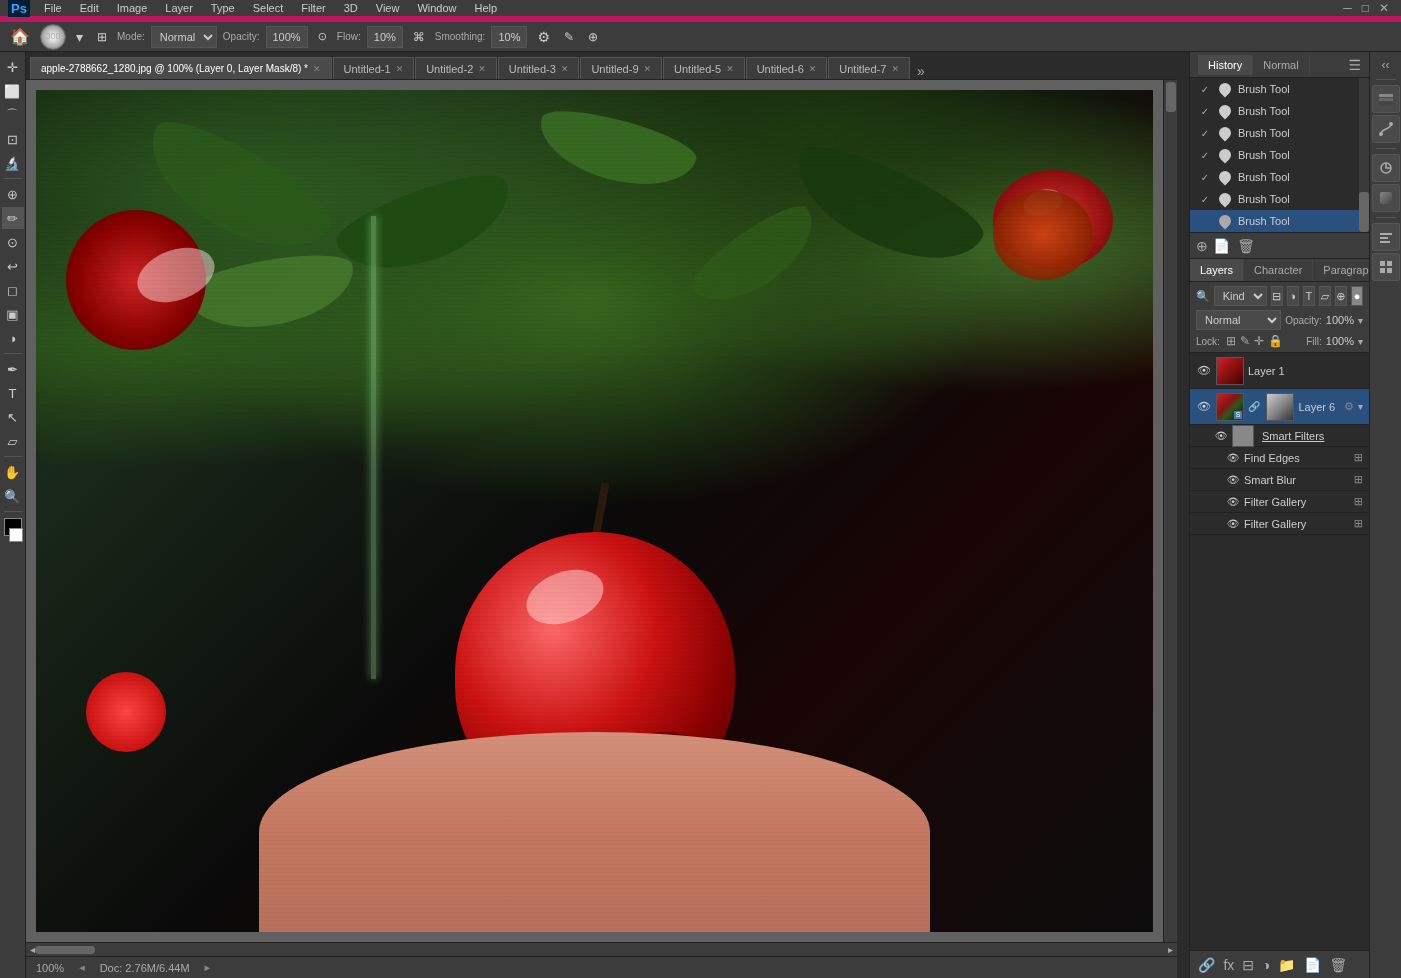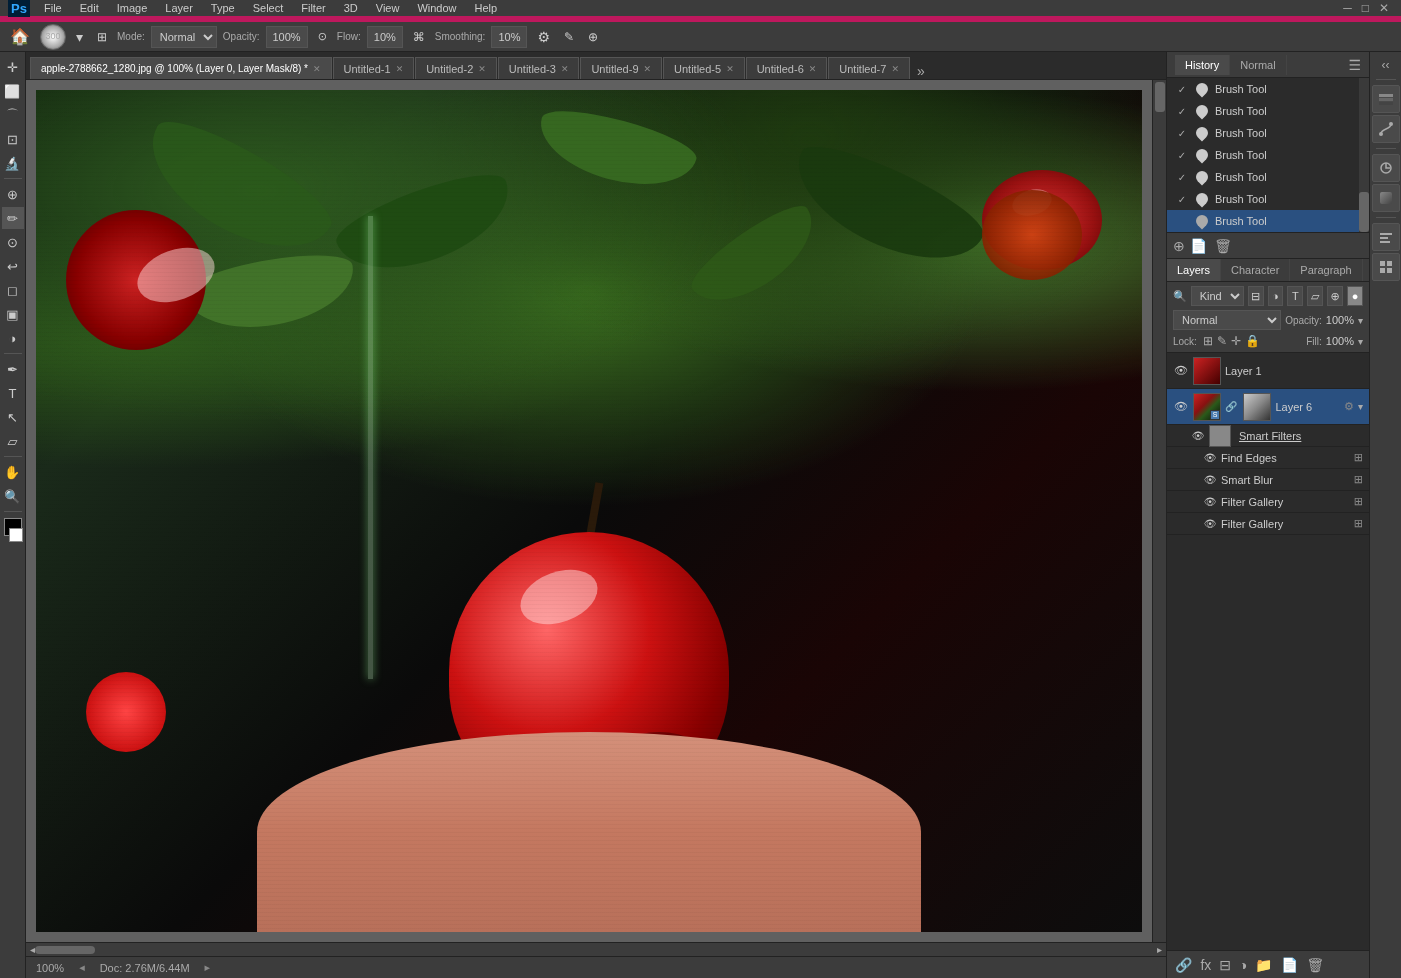--- a/index.html
+++ b/index.html
@@ -340,26 +340,27 @@
       font-size: 11px;
       color: #aaa;
     }
     .status-arrow {
       cursor: pointer;
       color: #888;
     }
 
     
     #right-panel {
-      width: 203px;
+      width: 180px;
       background: #2b2b2b;
       display: flex;
       flex-direction: column;
       border-left: 1px solid #222;
       flex-shrink: 0;
+      margin-left: 12px;
     }
 
     
     #history-panel {
       flex: 0 0 auto;
       border-bottom: 1px solid #222;
     }
     .panel-header {
       background: #3c3c3c;
       height: 26px;

